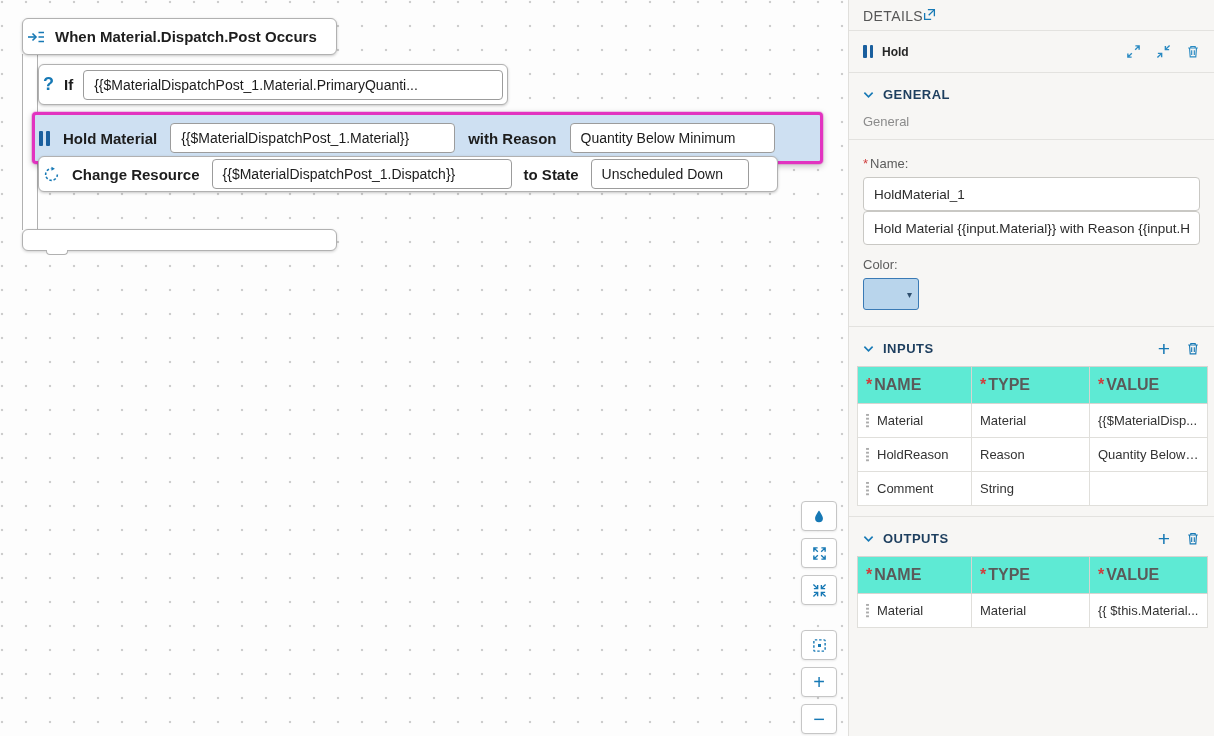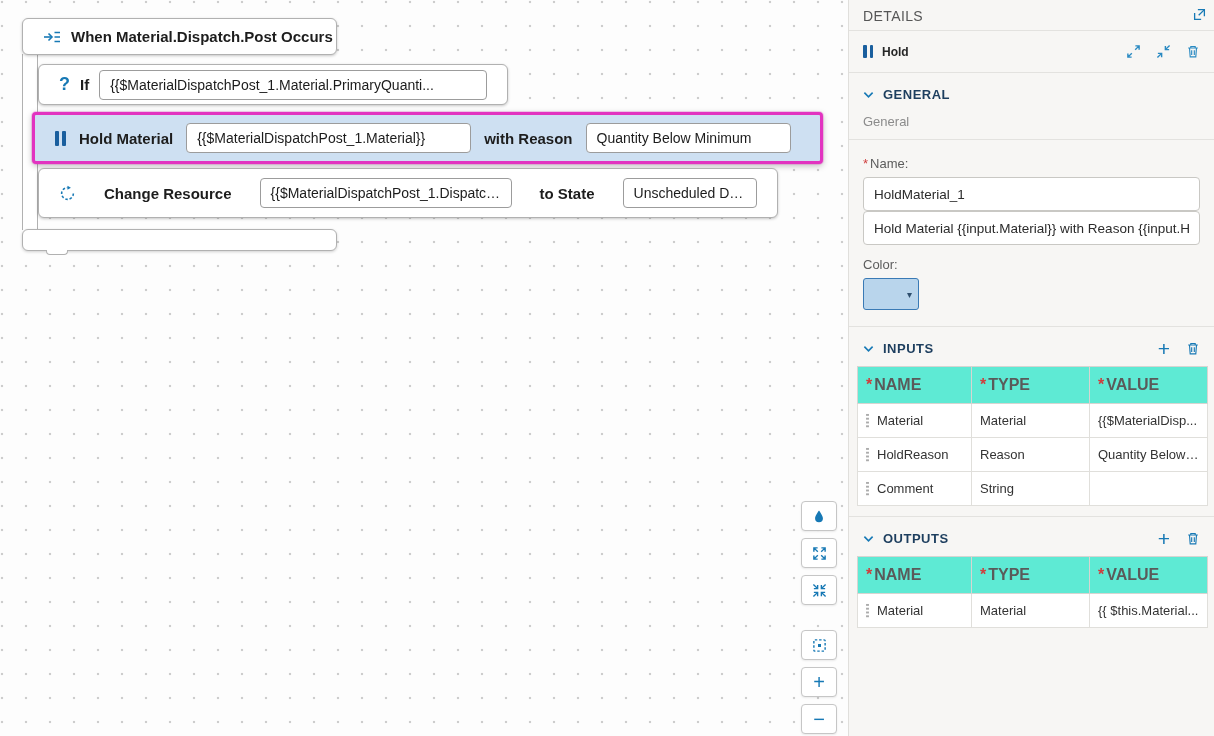--- a/index.html
+++ b/index.html
@@ -8,38 +8,38 @@
   .root { position: relative; width: 1214px; height: 736px; }
 
   
   .canvas { position: absolute; left: 0; top: 0; width: 848px; height: 736px;
     background-color: #fdfdfd;
     background-image: radial-gradient(circle, #cdcdcd 1.3px, transparent 1.6px);
     background-size: 24px 24px; background-position: 14px 14px; }
 
   .block { position: absolute; display: flex; align-items: center; gap: 10px;
     background: #fff; border: 1px solid #b1b1b1; border-radius: 6px;
-    box-shadow: 0 1px 3px rgba(0,0,0,.22); padding: 0 20px;
+    box-shadow: 0 1px 3px rgba(0,0,0,.22); padding: 0 4px;
     font-size: 15px; font-weight: 700; color: #1d1d1d; white-space: nowrap; }
 
   .trigger-block { left: 22px; top: 18px; width: 315px; height: 37px; z-index: 2; }
   .spine { position: absolute; left: 22px; top: 54px; width: 16px; height: 176px;
     background: #fff; border-left: 1px solid #b1b1b1; border-right: 1px solid #b1b1b1; }
   .footer-bar { position: absolute; left: 22px; top: 229px; width: 315px; height: 22px;
     background: #fff; border: 1px solid #b1b1b1; border-radius: 6px;
     box-shadow: 0 1px 3px rgba(0,0,0,.18); }
   .footer-tab { position: absolute; left: 46px; top: 250px; width: 22px; height: 5px;
     background: #fff; border: 1px solid #b1b1b1; border-top: none;
     border-radius: 0 0 4px 4px; }
 
   .if-block { left: 38px; top: 64px; width: 470px; height: 41px; }
   .hold-block { left: 32px; top: 112px; width: 791px; height: 52px;
     background: #cee0f2; border: 3px solid #e233c0; border-radius: 4px; gap: 13px;
     box-shadow: 0 0 0 1px rgba(226,51,192,.22), 0 2px 6px rgba(0,0,0,.25); }
-  .change-block { left: 38px; top: 168px; width: 740px; height: 50px; gap: 28px; }
+  .change-block { left: 38px; top: 156px; width: 740px; height: 36px; gap: 12px; }
 
   .field { background: #fff; border: 1px solid #9c9c9c; border-radius: 4px;
     padding: 6px 10px; font-size: 14px; font-weight: 400; color: #1c1c1c;
     white-space: nowrap; overflow: hidden; text-overflow: ellipsis; }
   .if-field { flex: 1; min-width: 0; }
   .material-field { width: 285px; }
   .reason-field  { width: 205px; }
   .resource-field{ width: 300px; }
   .state-field   { width: 158px; }
 
@@ -52,21 +52,21 @@
   
   .tool { position: absolute; left: 801px; width: 36px; height: 30px; background: #fff;
     border: 1px solid #c6c6c6; border-radius: 4px; display: flex; align-items: center;
     justify-content: center; color: #1779b5; box-shadow: 0 1px 2px rgba(0,0,0,.08);
     font-size: 20px; cursor: pointer; }
   .tool svg { display: block; }
 
   
   .panel { position: absolute; right: 0; top: 0; width: 366px; height: 736px;
     background: #f7f6f4; border-left: 1px solid #e0dfdc; overflow: hidden; }
-  .panel-header { display: flex; justify-content: space-between; align-items: flex-start;
+  .panel-header { display: flex; justify-content: flex-start; align-items: flex-start;
     padding: 8px 8px 6px 14px; border-bottom: 1px solid #e3e2df; }
   .panel-title { font-size: 14px; color: #565656; letter-spacing: .4px; }
   .popout { color: #1779b5; cursor: pointer; display: inline-flex; }
 
   .block-row { display: flex; align-items: center; gap: 9px; padding: 13px 14px;
     border-bottom: 1px solid #e3e2df; }
   .block-row .title { font-size: 12px; font-weight: 700; color: #262626; }
   .block-actions { margin-left: auto; display: flex; gap: 15px; color: #2a8ac2; }
   .block-actions span { cursor: pointer; display: inline-flex; }
 

